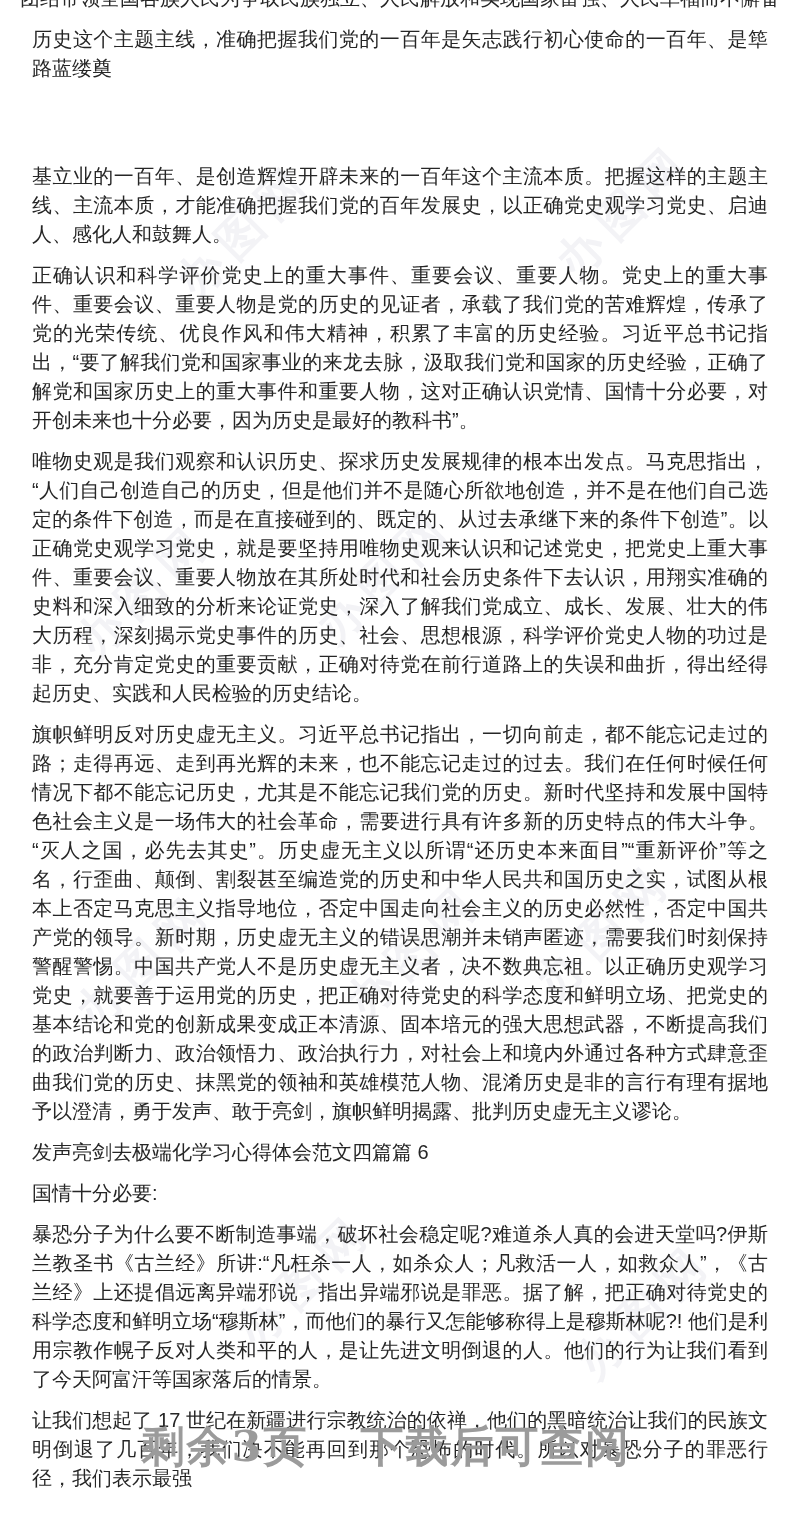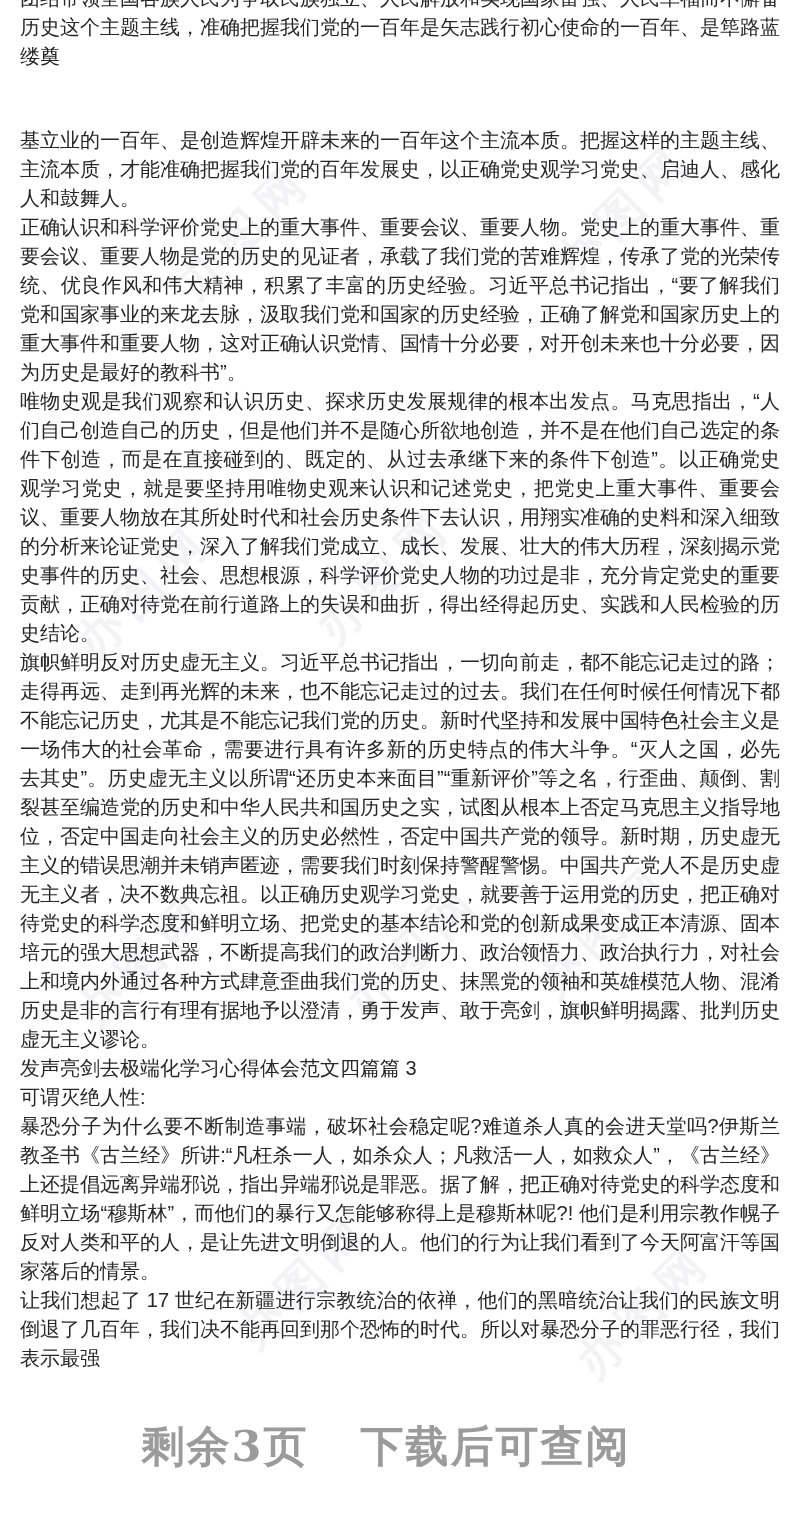--- a/index.html
+++ b/index.html
@@ -18,21 +18,21 @@
   .doc-body{
     position:absolute;
     left:20px;top:0;
     width:760px;
     color:#262626;
     font-size:20px;
     line-height:29px;
     text-align:justify;
     z-index:2;
   }
-  .doc-body p{margin:0;padding:0;}
+  .doc-body p{margin:12px;padding:0;}
   
   .clip-line{
     height:13px;
     overflow:hidden;
   }
   .clip-line span{
     display:block;
     margin-top:-16px;
     white-space:nowrap;
   }
@@ -86,22 +86,22 @@
     </div>
 
     <p>历史这个主题主线，准确把握我们党的一百年是矢志践行初心使命的一百年、是筚路蓝缕奠</p>
 
     <div class="page-gap"></div>
 
     <p>基立业的一百年、是创造辉煌开辟未来的一百年这个主流本质。把握这样的主题主线、主流本质，才能准确把握我们党的百年发展史，以正确党史观学习党史、启迪人、感化人和鼓舞人。</p>
     <p>正确认识和科学评价党史上的重大事件、重要会议、重要人物。党史上的重大事件、重要会议、重要人物是党的历史的见证者，承载了我们党的苦难辉煌，传承了党的光荣传统、优良作风和伟大精神，积累了丰富的历史经验。习近平总书记指出，“要了解我们党和国家事业的来龙去脉，汲取我们党和国家的历史经验，正确了解党和国家历史上的重大事件和重要人物，这对正确认识党情、国情十分必要，对开创未来也十分必要，因为历史是最好的教科书”。</p>
     <p>唯物史观是我们观察和认识历史、探求历史发展规律的根本出发点。马克思指出，“人们自己创造自己的历史，但是他们并不是随心所欲地创造，并不是在他们自己选定的条件下创造，而是在直接碰到的、既定的、从过去承继下来的条件下创造”。以正确党史观学习党史，就是要坚持用唯物史观来认识和记述党史，把党史上重大事件、重要会议、重要人物放在其所处时代和社会历史条件下去认识，用翔实准确的史料和深入细致的分析来论证党史，深入了解我们党成立、成长、发展、壮大的伟大历程，深刻揭示党史事件的历史、社会、思想根源，科学评价党史人物的功过是非，充分肯定党史的重要贡献，正确对待党在前行道路上的失误和曲折，得出经得起历史、实践和人民检验的历史结论。</p>
     <p>旗帜鲜明反对历史虚无主义。习近平总书记指出，一切向前走，都不能忘记走过的路；走得再远、走到再光辉的未来，也不能忘记走过的过去。我们在任何时候任何情况下都不能忘记历史，尤其是不能忘记我们党的历史。新时代坚持和发展中国特色社会主义是一场伟大的社会革命，需要进行具有许多新的历史特点的伟大斗争。“灭人之国，必先去其史”。历史虚无主义以所谓“还历史本来面目”“重新评价”等之名，行歪曲、颠倒、割裂甚至编造党的历史和中华人民共和国历史之实，试图从根本上否定马克思主义指导地位，否定中国走向社会主义的历史必然性，否定中国共产党的领导。新时期，历史虚无主义的错误思潮并未销声匿迹，需要我们时刻保持警醒警惕。中国共产党人不是历史虚无主义者，决不数典忘祖。以正确历史观学习党史，就要善于运用党的历史，把正确对待党史的科学态度和鲜明立场、把党史的基本结论和党的创新成果变成正本清源、固本培元的强大思想武器，不断提高我们的政治判断力、政治领悟力、政治执行力，对社会上和境内外通过各种方式肆意歪曲我们党的历史、抹黑党的领袖和英雄模范人物、混淆历史是非的言行有理有据地予以澄清，勇于发声、敢于亮剑，旗帜鲜明揭露、批判历史虚无主义谬论。</p>
-    <p>发声亮剑去极端化学习心得体会范文四篇篇 3</p>
-    <p>可谓灭绝人性:</p>
+    <p>发声亮剑去极端化学习心得体会范文四篇篇 6</p>
+    <p>国情十分必要:</p>
     <p>暴恐分子为什么要不断制造事端，破坏社会稳定呢?难道杀人真的会进天堂吗?伊斯兰教圣书《古兰经》所讲:“凡枉杀一人，如杀众人；凡救活一人，如救众人”，《古兰经》上还提倡远离异端邪说，指出异端邪说是罪恶。据了解，把正确对待党史的科学态度和鲜明立场“穆斯林”，而他们的暴行又怎能够称得上是穆斯林呢?!  他们是利用宗教作幌子反对人类和平的人，是让先进文明倒退的人。他们的行为让我们看到了今天阿富汗等国家落后的情景。</p>
     <p>让我们想起了 17 世纪在新疆进行宗教统治的依禅，他们的黑暗统治让我们的民族文明倒退了几百年，我们决不能再回到那个恐怖的时代。所以对暴恐分子的罪恶行径，我们表示最强</p>
   </div>
 
   <div class="footer-banner">
     <span>剩余3页</span><span class="gap"></span><span>下载后可查阅</span>
   </div>
 
 </div>
 

